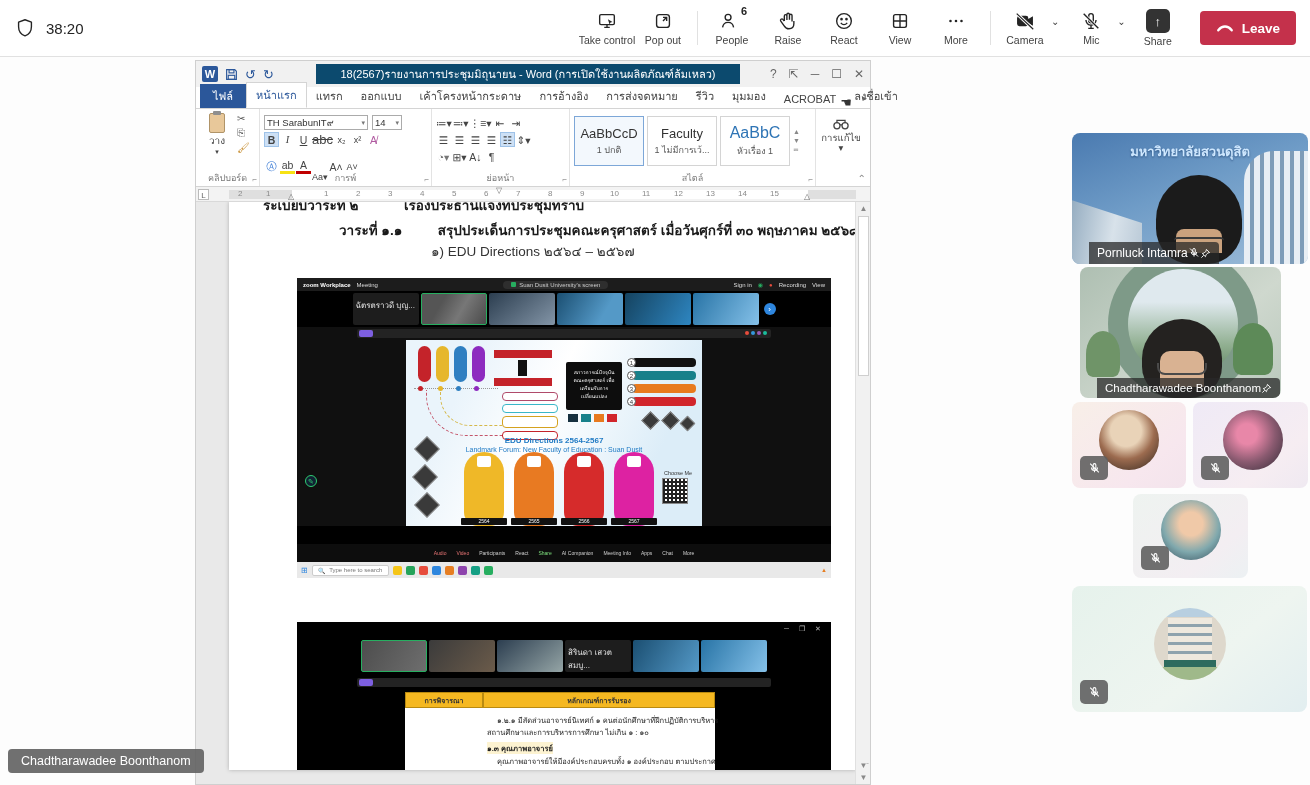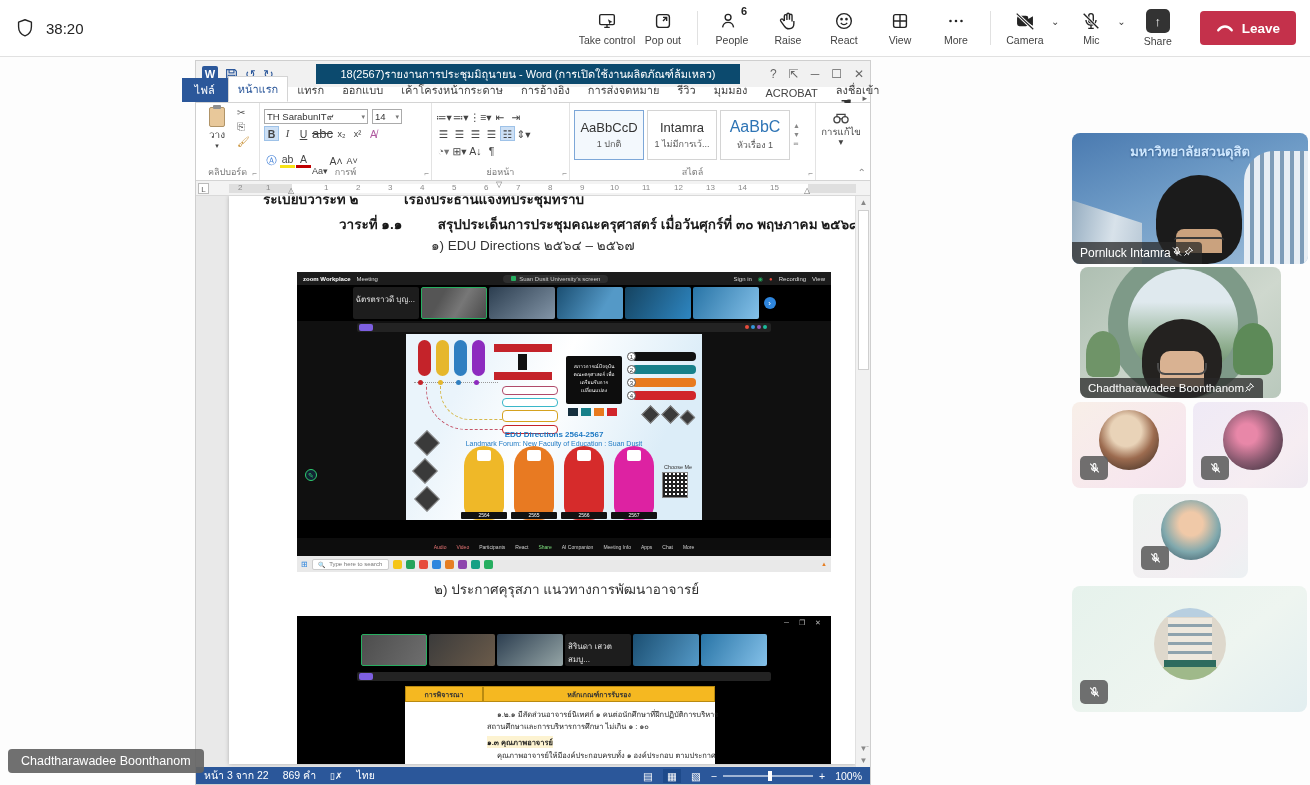--- a/index.html
+++ b/index.html
@@ -29,21 +29,21 @@
   
   .word-window { position:absolute; left:195px; top:3px; width:676px; height:725px; background:#fff;
     border:1px solid #cfcfcf; display:flex; flex-direction:column; font-size:11px; }
   .w-titlebar { height:26px; background:#f1f1f1; display:flex; align-items:center; position:relative; padding:0 6px; }
   .w-qat { display:flex; align-items:center; gap:7px; color:#2b579a; font-size:13px; }
   .w-logo { width:16px; height:16px; background:#2b579a; color:#fff; font-weight:bold; font-size:11px;
     display:flex; align-items:center; justify-content:center; border-radius:2px; }
   .w-banner { position:absolute; left:120px; right:130px; top:3px; bottom:3px; background:#0c4a6e; color:#fff;
     display:flex; align-items:center; justify-content:center; font-size:11px; white-space:nowrap; overflow:hidden; }
   .w-winbtns { margin-left:auto; display:flex; gap:12px; color:#666; font-size:12px; align-items:center; }
-  .w-tabs { height:16px; display:flex; align-items:flex-end; background:#fff; border-bottom:1px solid #d4d4d4; padding-left:4px; position:relative;justify-content:center; }
+  .w-tabs { height:22px; display:flex; align-items:flex-end; background:#fff; border-bottom:1px solid #d4d4d4; padding-left:4px; position:relative; }
   .w-tab { padding:3px 9px; font-size:11px; color:#444; white-space:nowrap; cursor:pointer; }
   .w-tab.file { background:#2b579a; color:#fff; padding:3px 13px; }
   .w-tab.active { background:#fff; color:#2b579a; border:1px solid #d4d4d4; border-bottom:1px solid #fff; }
   .cursor-hand { position:absolute; right:18px; top:8px; font-size:13px; color:#333; }
   .w-ribbon { height:78px; background:#fff; border-bottom:1px solid #d4d4d4; display:flex; position:relative; }
   .r-group { position:relative; border-right:1px solid #e3e3e3; padding:4px 4px 14px 4px; }
   .r-label { position:absolute; bottom:1px; left:0; right:0; text-align:center; font-size:9px; color:#777; }
   .r-launcher { position:absolute; bottom:2px; right:2px; font-size:8px; color:#999; }
   .paste-big { display:flex; flex-direction:column; align-items:center; width:34px; color:#444; font-size:10px; cursor:pointer; }
   .clip-ic { width:16px; height:20px; background:#e8c89a; border:1px solid #b09468; border-radius:2px; position:relative; }
@@ -122,22 +122,22 @@
   .zoom-slider { display:flex; align-items:center; gap:6px; }
   .zs-track { width:90px; height:2px; background:#9fb4d4; position:relative; }
   .zs-thumb { position:absolute; left:50%; top:-4px; width:4px; height:10px; background:#fff; }
 
   
   .presenter-tag { position:absolute; left:8px; bottom:12px; background:rgba(100,100,100,.92); color:#fff;
     font-size:12.5px; padding:5px 13px; border-radius:4px; z-index:40; }
 
   
   .tile { position:absolute; border-radius:8px; overflow:hidden; }
-  .name-tag { position:absolute; left:0; bottom:0; background:rgba(40,40,40,.75); color:#fff; font-size:12px;
-    padding:4px 8px; border-radius:0 4px 0 0; display:flex; align-items:flex-start; white-space:nowrap; }
+  .name-tag { position:absolute; left:17px; bottom:0; background:rgba(40,40,40,.75); color:#fff; font-size:12px;
+    padding:4px 8px; border-radius:0 4px 0 0; display:flex; align-items:center; white-space:nowrap; }
   .mic-badge { position:absolute; left:8px; bottom:8px; width:28px; height:24px; background:rgba(97,97,97,.9);
     border-radius:5px; display:flex; align-items:center; justify-content:center; }
   .avatar { position:absolute; border-radius:50%; }
   .t1-banner { position:absolute; top:8px; width:100%; text-align:center; color:#cfe8ff; font-size:13px; font-weight:bold;
     text-shadow:0 1px 2px rgba(0,40,90,.6); }
   .head-sil { position:absolute; border-radius:50% 50% 40% 40%; background:#151515; }
 </style>
 </head>
 <body>
 
@@ -361,21 +361,21 @@
           <span class="r-launcher">⌐</span>
         </div>
 
         <div class="r-group" style="width:246px;">
           <div style="display:flex;gap:3px;padding-top:3px;">
             <div class="style-card sel">
               <span class="st-prev">AaBbCcD</span>
               <span class="st-name">1 ปกติ</span>
             </div>
             <div class="style-card">
-              <span class="st-prev">Intamra</span>
+              <span class="st-prev">Faculty</span>
               <span class="st-name">1 ไม่มีการเว้...</span>
             </div>
             <div class="style-card">
               <span class="st-prev" style="color:#2e74b5;font-size:16px;">AaBbC</span>
               <span class="st-name">หัวเรื่อง 1</span>
             </div>
             <div style="display:flex;flex-direction:column;gap:2px;font-size:7px;color:#888;justify-content:center;">
               <span>▲</span>
               <span>▼</span>
               <span>≂</span>
@@ -567,21 +567,20 @@
               <span class="appdot" style="background:#e74c3c;"></span>
               <span class="appdot" style="background:#2e86de;"></span>
               <span class="appdot" style="background:#e67e22;"></span>
               <span class="appdot" style="background:#8e44ad;"></span>
               <span class="appdot" style="background:#16a085;"></span>
               <span class="appdot" style="background:#27ae60;"></span>
               <span style="margin-left:auto;color:#e67e22;">▲</span>
             </div>
           </div>
 
-          <div class="doc-text" style="left:205px;top:382px;color:#333;">๒) ประกาศคุรุสภา แนวทางการพัฒนาอาจารย์</div>
 
           <div class="embed" style="left:68px;top:420px;width:534px;height:148px;">
             <span style="position:absolute;right:6px;top:3px;color:#bbb;font-size:7px;letter-spacing:4px;">─ ❐ ✕</span>
             <div class="z-strip e-abs" style="top:16px;background:transparent;">
               <div class="z-thumb" style="border:1px solid #27ae60;background:linear-gradient(120deg,#4d4d4d,#6e6e6e);"></div>
               <div class="z-thumb" style="background:linear-gradient(130deg,#3b3b3b,#6b5b4a);"></div>
               <div class="z-thumb" style="background:linear-gradient(140deg,#2c3e50,#95a5a6);"></div>
               <div class="z-thumb" style="background:#1d1d1d;">
                 <span style="position:absolute;left:3px;top:6px;color:#e8e8e8;font-size:8px;">สิรินดา เสวตสมบู...</span>
               </div>
@@ -606,39 +605,20 @@
         </div>
 
         <div class="vscroll">
           <span class="vs-arrow" style="top:2px;">▲</span>
           <div class="vs-thumb" style="top:14px;height:160px;"></div>
           <span class="vs-arrow" style="bottom:14px;">▼̄</span>
           <span class="vs-arrow" style="bottom:2px;">▼</span>
         </div>
       </div>
 
-      <div class="w-status">
-        <span>หน้า 3 จาก 22</span>
-        <span>869 คำ</span>
-        <span style="font-size:9px;">▯✗</span>
-        <span>ไทย</span>
-        <div class="ws-right">
-          <span>▤</span>
-          <span style="background:#1e4a8a;padding:1px 4px;">▦</span>
-          <span>▧</span>
-          <div class="zoom-slider">
-            <span>−</span>
-            <div class="zs-track">
-                <div class="zs-thumb"></div>
-              </div>
-            <span>+</span>
-          </div>
-          <span>100%</span>
-        </div>
-      </div>
     </div>
 
     <div class="presenter-tag">Chadtharawadee Boonthanom</div>
   </div>
 
   <div class="tile" style="left:1072px;top:133px;width:236px;height:131px;background:linear-gradient(160deg,#4a7ab0 0%,#6f9cc7 45%,#9dbcd8 100%);">
     <div class="t1-banner">มหาวิทยาลัยสวนดุสิต</div>
     <div style="position:absolute;left:0;top:40px;width:70px;height:91px;background:linear-gradient(100deg,#8fa8bd,#d8e2ea 60%,#b8c8d6);clip-path:polygon(0 30%,100% 55%,100% 100%,0 100%);"></div>
     <div style="position:absolute;right:0;top:18px;width:64px;height:113px;background:repeating-linear-gradient(90deg,#e8eef4 0 6px,#7e9cb8 6px 10px);border-radius:30px 0 0 0;"></div>
     <div class="head-sil" style="left:84px;top:42px;width:86px;height:89px;background:#1b1b1b;"></div>

